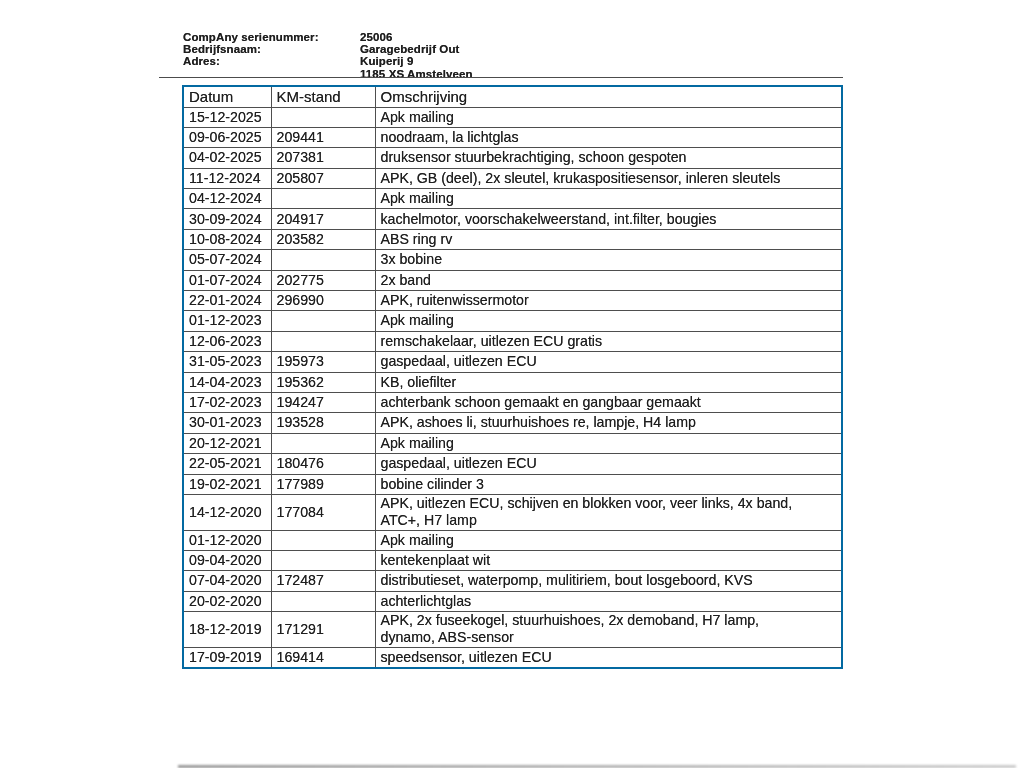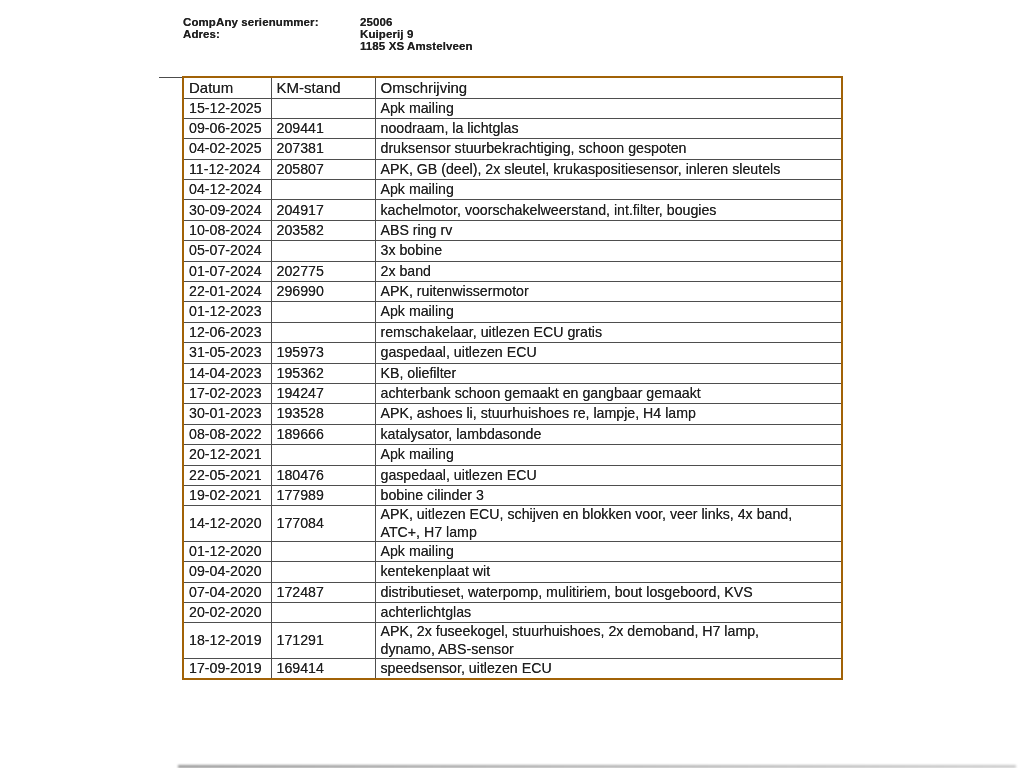--- a/index.html
+++ b/index.html
@@ -13,46 +13,46 @@
     height: 768px;
     background: #ffffff;
     overflow: hidden;
     font-family: "Liberation Sans", sans-serif;
     color: #1e1e1e;
   }
   
   .doc-header {
     position: absolute;
     left: 183px;
-    top: 16px;
+    top: 31px;
     font-size: 11.5px;
     font-weight: bold;
     line-height: 12.2px;
     letter-spacing: 0.1px;
     text-shadow: 0 0 0.5px rgba(45,45,45,0.85);
   }
   .doc-header .info-row { display: flex; }
   .doc-header .info-label { width: 177px; flex: 0 0 177px; }
   .header-rule {
     position: absolute;
     left: 159px;
     top: 77px;
     width: 684px;
     height: 1.4px;
     background: #4c4c4c;
   }
   
   table.service-table {
     position: absolute;
     left: 182px;
-    top: 76px;
+    top: 85px;
     width: 659px;
     border-collapse: collapse;
     table-layout: fixed;
-    border: 2px solid #a16207;
+    border: 2px solid #0369a1;
   }
   .service-table th, .service-table td {
     border: 1px solid #4e4e4e;
     text-align: left;
     vertical-align: middle;
     padding: 0 5px;
     overflow: hidden;
     white-space: nowrap;
     text-shadow: 0 0 0.5px rgba(40,40,40,0.8);
   }
@@ -83,20 +83,24 @@
 </style>
 </head>
 <body>
 
 <div class="page">
 
   <div class="doc-header">
     <div class="info-row">
       <span class="info-label">CompAny serienummer:</span>
       <span class="info-value">25006</span>
+    </div>
+    <div class="info-row">
+      <span class="info-label">Bedrijfsnaam:</span>
+      <span class="info-value">Garagebedrijf Out</span>
     </div>
     <div class="info-row">
       <span class="info-label">Adres:</span>
       <span class="info-value">Kuiperij 9</span>
     </div>
     <div class="info-row">
       <span class="info-label"></span>
       <span class="info-value">1185 XS Amstelveen</span>
     </div>
   </div>
@@ -191,25 +195,20 @@
           <td class="col-datum">17-02-2023</td>
           <td class="col-km">194247</td>
           <td class="col-omschrijving">achterbank schoon gemaakt en gangbaar gemaakt</td>
         </tr>
         <tr>
           <td class="col-datum">30-01-2023</td>
           <td class="col-km">193528</td>
           <td class="col-omschrijving">APK, ashoes li, stuurhuishoes re, lampje, H4 lamp</td>
         </tr>
         <tr>
-          <td class="col-datum">08-08-2022</td>
-          <td class="col-km">189666</td>
-          <td class="col-omschrijving">katalysator, lambdasonde</td>
-        </tr>
-        <tr>
           <td class="col-datum">20-12-2021</td>
           <td class="col-km"></td>
           <td class="col-omschrijving">Apk mailing</td>
         </tr>
         <tr>
           <td class="col-datum">22-05-2021</td>
           <td class="col-km">180476</td>
           <td class="col-omschrijving">gaspedaal, uitlezen ECU</td>
         </tr>
         <tr>

